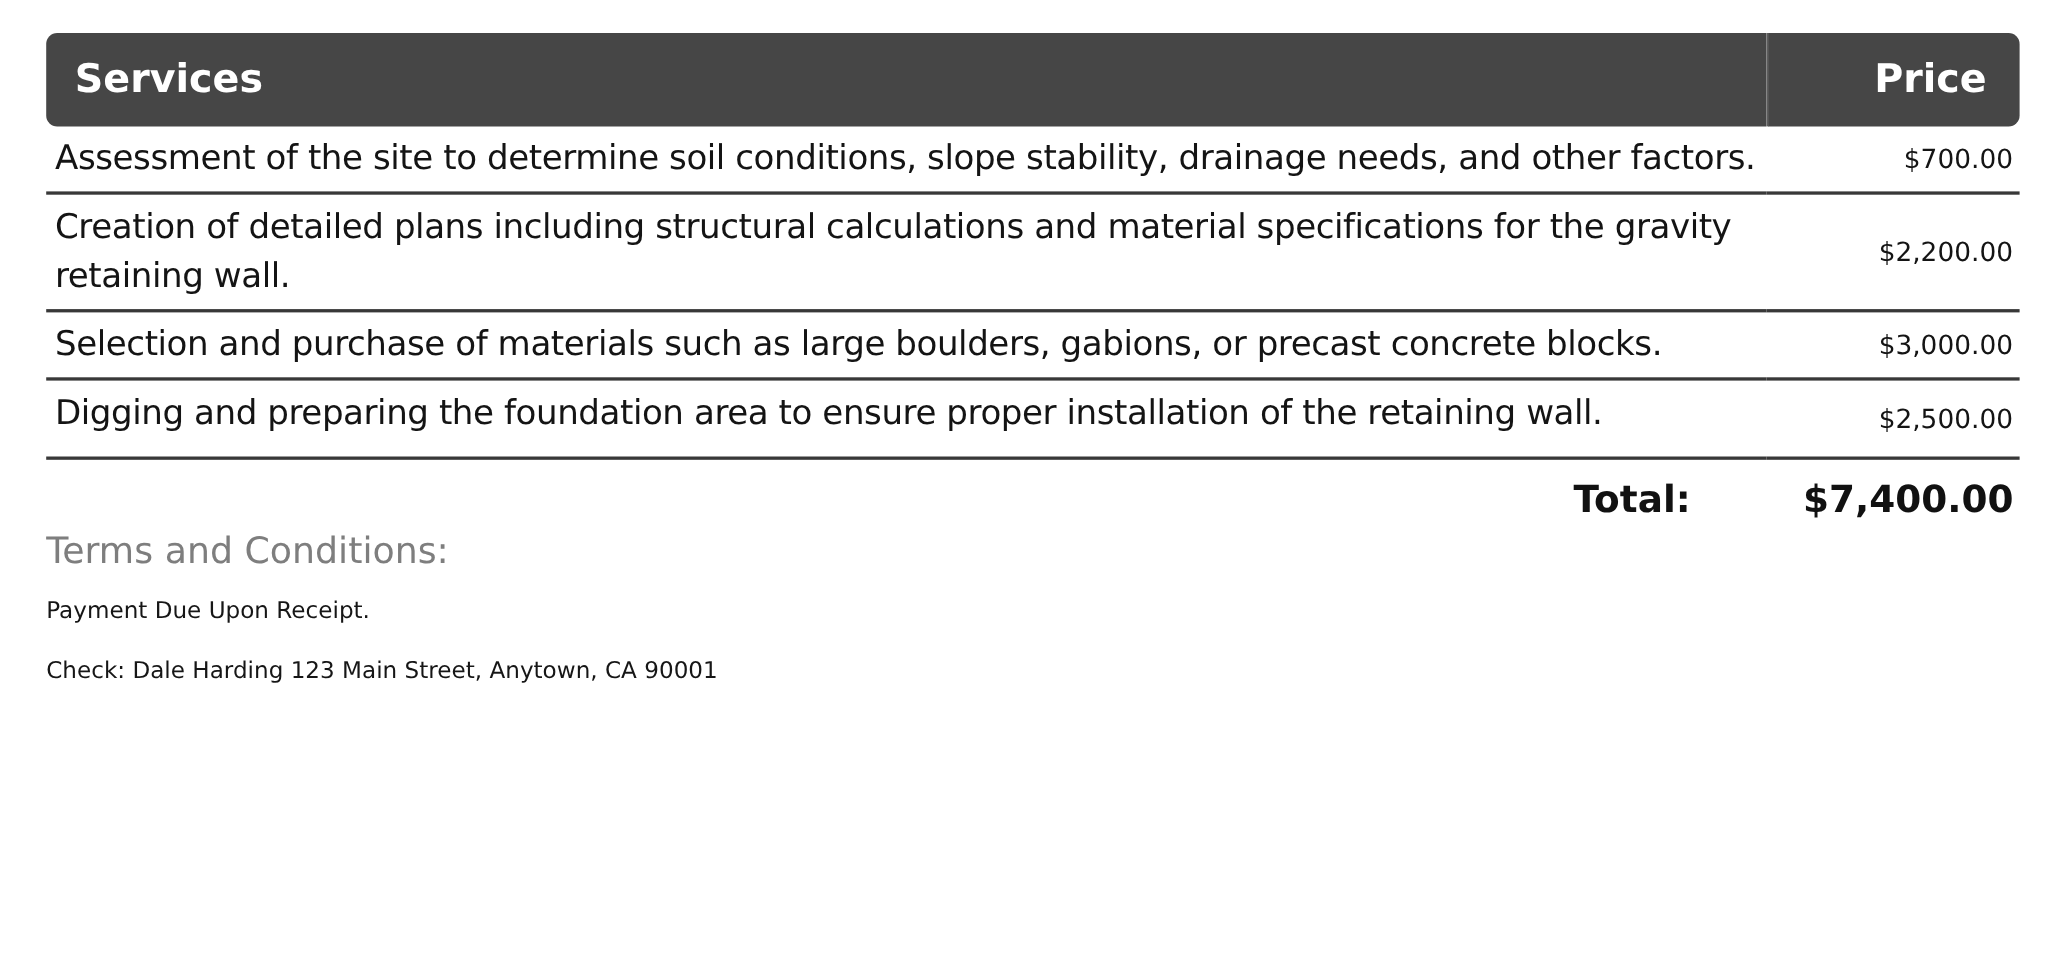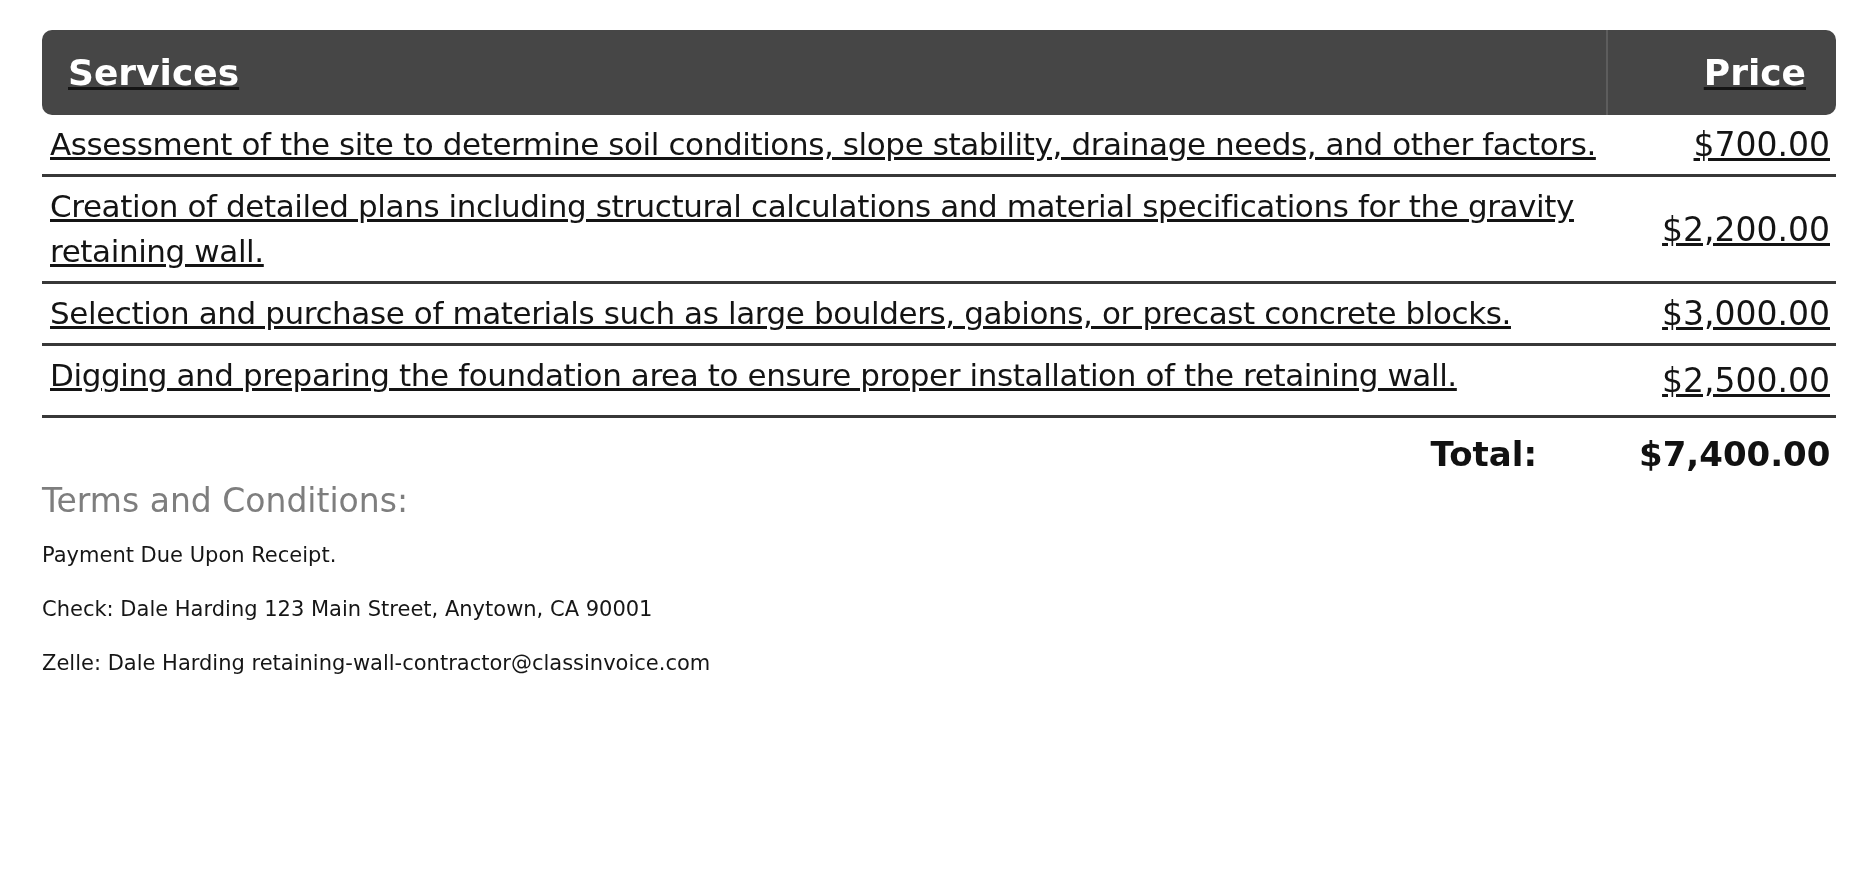--- a/index.html
+++ b/index.html
@@ -15,21 +15,20 @@
     color: var(--body-text, #141414);
   }
   .page {
     padding: 30px 32px 0 42px;
   }
   table.services-table {
     width: 100%;
     border-collapse: separate;
     border-spacing: 0;
     table-layout: auto;
-    text-decoration: underline;
   }
   th {
     background: var(--header-bg, #464646);
     color: var(--header-text, #ffffff);
     height: 83px;
     font-size: 36px;
     font-weight: 700;
     vertical-align: middle;
   }
   .th-services {
@@ -53,21 +52,21 @@
   .td-service {
     font-size: 31px;
     line-height: 45px;
     letter-spacing: -0.4px;
     padding: 7px 10px 7px 8px;
   }
   tr.single .td-service {
     padding-bottom: 17px;
   }
   .td-price {
-    font-size: 33px;
+    font-size: 24px;
     text-align: right;
     padding-right: 6px;
     white-space: nowrap;
   }
   .total-row {
     display: flex;
     justify-content: flex-end;
     align-items: baseline;
     margin-top: 16px;
     font-weight: 700;
@@ -133,16 +132,15 @@
 
   <div class="total-row">
     <span class="total-label">Total:</span>
     <span class="total-value">$7,400.00</span>
   </div>
 
   <div class="terms">
     <div class="terms-heading">Terms and Conditions:</div>
     <div class="terms-line">Payment Due Upon Receipt.</div>
     <div class="terms-line">Check: Dale Harding 123 Main Street, Anytown, CA 90001</div>
-    <div class="terms-line">Zelle: Dale Harding retaining-wall-contractor@classinvoice.com</div>
   </div>
 
 </div>
 
 </body></html>

